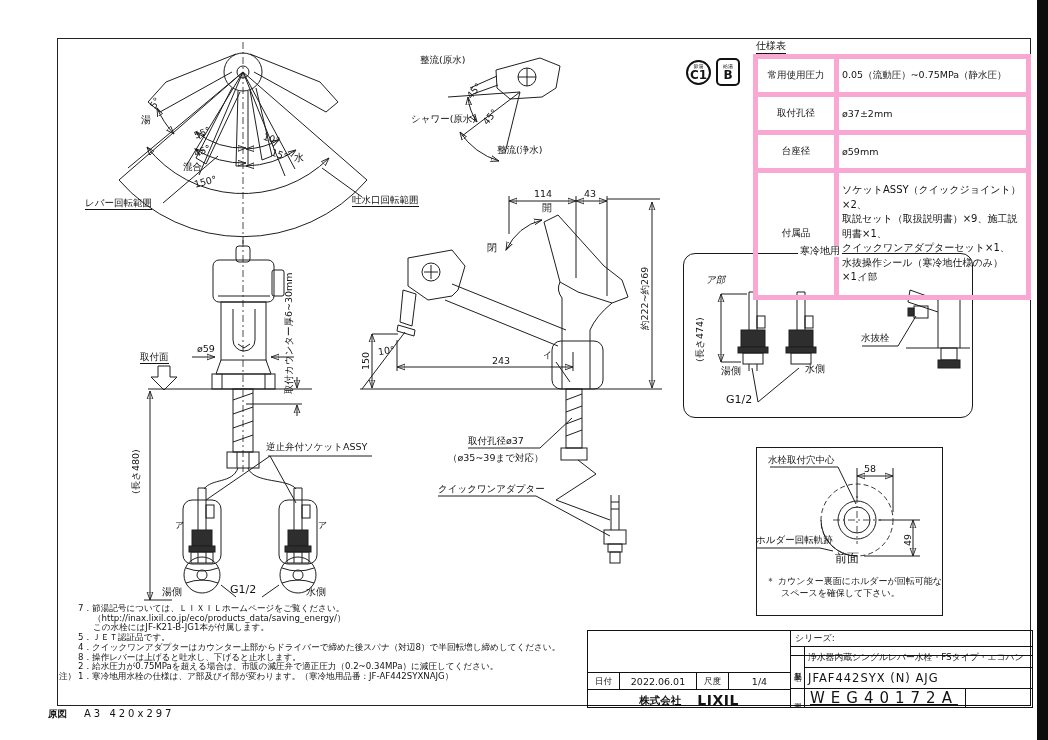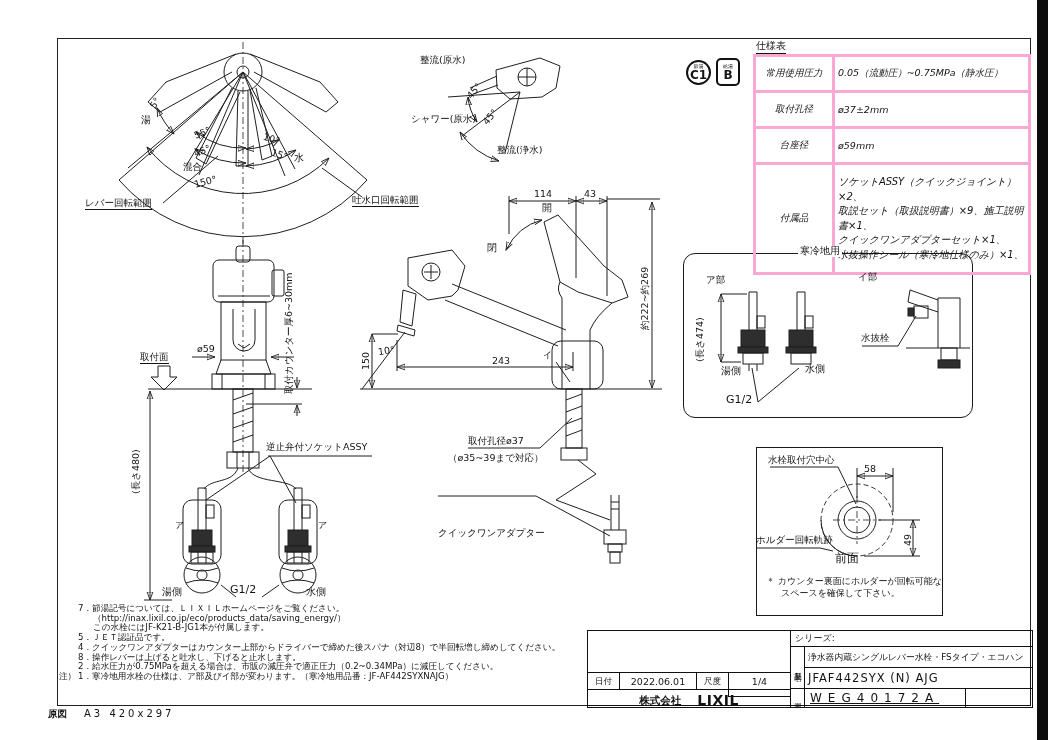--- a/index.html
+++ b/index.html
@@ -13,21 +13,21 @@
   svg.lines .fdark{fill:#2e2e2e;stroke:#1f1f1f;}
   svg.lines .cl{stroke-dasharray:7 3 2 3;stroke-width:0.8;}
   svg.lines .dash{stroke-dasharray:5 3;stroke-width:0.9;}
   .lb{position:absolute;font-size:9.5px;line-height:1.08;white-space:nowrap;color:#131313;}.s9{font-size:9px;}.s10{font-size:10px;}.s11{font-size:11px;}.s12{font-size:12px;text-align:right;}
   .r90{transform:rotate(-90deg);transform-origin:0 0;}
   .ul{border-bottom:1px solid #131313;padding-bottom:1px;}
   .bg{background:#fff;padding:0 2px;}
   .box{position:absolute;border:1.3px solid #1a1a1a;box-sizing:border-box;background:transparent;}
   
   .spec{position:absolute;left:753px;top:54px;width:278px;border-collapse:collapse;}
-  .spec td{border:3px solid #f9a8d4;font-size:9.5px;padding:10px 3px;vertical-align:middle;font-style:italic;}
+  .spec td{border:5px solid #f9a8d4;font-size:9.5px;padding:10px 3px;vertical-align:middle;}
   .spec td.k{width:70px;text-align:center;}
   .spec .acc div{font-size:10px;line-height:1.45;}
   
   .badge{position:absolute;border:2.4px solid #111;display:flex;flex-direction:column;
          align-items:center;justify-content:center;box-sizing:border-box;background:#fff;}
   .badge .t{font-size:5px;line-height:1;}
   .badge .b{font-size:12px;font-weight:bold;line-height:1;}
   
   .tb{position:absolute;box-sizing:border-box;border:1.4px solid #111;}
   .tb .cell{position:absolute;box-sizing:border-box;border:1px solid #111;overflow:hidden;}
@@ -299,36 +299,36 @@
   <div class="lb" style="left:534px;top:189px;">114</div>
   <div class="lb" style="left:584px;top:189px;">43</div>
   <div class="lb s10" style="left:542px;top:203px;">開</div>
   <div class="lb s10" style="left:487px;top:243px;">閉</div>
   <div class="lb r90 bg" style="left:361px;top:372px;">150</div>
   <div class="lb" style="left:378px;top:346px;transform:rotate(-8deg);">10°</div>
   <div class="lb bg" style="left:490px;top:356px;">243</div>
   <div class="lb r90 bg" style="left:640px;top:332px;">約222~約269</div>
   <div class="lb" style="left:468px;top:436px;">取付孔径ø37</div>
   <div class="lb" style="left:448px;top:453px;text-align:right;">（ø35~39まで対応）</div>
-  <div class="lb" style="left:438px;top:484px;margin-top:44px;">クイックワンアダプター</div>
+  <div class="lb" style="left:438px;top:484px;">クイックワンアダプター</div>
   <div class="lb s9" style="left:543px;top:351px;">イ</div>
 
   <div class="lb ul" style="left:140px;top:352px;">取付面</div>
   <div class="lb" style="left:197px;top:344px;">ø59</div>
   <div class="lb r90" style="left:284px;top:394px;">取付カウンター厚6~30mm</div>
   <div class="lb r90" style="left:131px;top:494px;">(長さ480)</div>
   <div class="lb" style="left:266px;top:442px;">逆止弁付ソケットASSY</div>
   <div class="lb s10" style="left:162px;top:587px;">湯側</div>
   <div class="lb s11" style="left:230px;top:584px;">G1/2</div>
   <div class="lb s10" style="left:306px;top:587px;">水側</div>
   <div class="lb s9" style="left:175px;top:521px;">ア</div>
   <div class="lb s9" style="left:318px;top:521px;">ア</div>
 
   <div class="lb s10 bg" style="left:798px;top:246px;">寒冷地用</div>
-  <div class="lb" style="left:706px;top:275px;">ア部</div>
+  <div class="lb" style="left:706px;top:275px;font-style:italic;">ア部</div>
   <div class="lb" style="left:858px;top:272px;">イ部</div>
   <div class="lb r90" style="left:695px;top:362px;">(長さ474)</div>
   <div class="lb s10" style="left:721px;top:366px;">湯側</div>
   <div class="lb s10" style="left:805px;top:364px;">水側</div>
   <div class="lb s11" style="left:726px;top:394px;">G1/2</div>
   <div class="lb" style="left:861px;top:333px;">水抜栓</div>
 
   <div class="lb" style="left:768px;top:455px;">水栓取付穴中心</div>
   <div class="lb" style="left:864px;top:464px;">58</div>
   <div class="lb r90" style="left:903px;top:546px;">49</div>
@@ -349,35 +349,35 @@
       <span style="position:absolute;left:-19px;">注）</span>
       <span>1．寒冷地用水栓の仕様は、ア部及びイ部が変わります。（寒冷地用品番：JF-AF442SYXNAJG）</span>
     </div>
   </div>
 
   <div class="tb" style="left:587px;top:630px;width:444px;height:76px;">
     <div class="cell" style="left:-1px;top:-1px;width:204px;height:43px;"></div>
     <div class="cell" style="left:-1px;top:41px;width:33px;height:18px;font-size:8.5px;text-align:center;line-height:17px;">日付</div>
     <div class="cell" style="left:31px;top:41px;width:78px;height:18px;font-size:9.5px;text-align:center;line-height:17px;">2022.06.01</div>
     <div class="cell" style="left:108px;top:41px;width:33px;height:18px;font-size:8.5px;text-align:center;line-height:17px;">尺度</div>
-    <div class="cell" style="left:140px;top:41px;width:63px;height:25px;font-size:9.5px;text-align:center;line-height:17px;">1/4</div>
+    <div class="cell" style="left:140px;top:41px;width:63px;height:18px;font-size:9.5px;text-align:center;line-height:17px;">1/4</div>
     <div class="cell" style="left:-1px;top:58px;width:204px;height:19px;text-align:center;">
       <span style="font-size:10.5px;font-weight:bold;vertical-align:middle;line-height:17px;">株式会社</span>
       <span style="font-size:14px;font-weight:bold;vertical-align:middle;line-height:17px;letter-spacing:0.5px;margin-left:11px;">LIXIL</span>
     </div>
-    <div class="cell" style="left:202px;top:-1px;width:243px;height:17px;font-size:9px;padding-left:4px;line-height:15px;">シリーズ:</div>
+    <div class="cell" style="left:202px;top:-1px;width:243px;height:26px;font-size:9px;padding-left:4px;line-height:15px;">シリーズ:</div>
     <div class="cell" style="left:202px;top:15px;width:15px;height:43px;">
       <div class="vtxt">製品名</div>
     </div>
     <div class="cell" style="left:216px;top:15px;width:229px;height:22px;font-size:8.8px;line-height:21px;padding-left:3px;">浄水器内蔵シングルレバー水栓・FSタイプ・エコハンドル</div>
     <div class="cell" style="left:216px;top:36px;width:229px;height:22px;font-size:11.5px;line-height:21px;padding-left:3px;"><span class="code">JFAF442SYX (N) AJG</span></div>
     <div class="cell" style="left:202px;top:57px;width:15px;height:20px;">
       <div class="vtxt">図番</div>
     </div>
-    <div class="cell" style="left:216px;top:57px;width:162px;height:20px;font-size:12px;line-height:18px;padding-left:5px;">
+    <div class="cell" style="left:216px;top:57px;width:162px;height:20px;font-size:15px;line-height:18px;padding-left:5px;">
       <span style="letter-spacing:6px;text-decoration:underline;">WEG40172A</span>
     </div>
     <div class="cell" style="left:377px;top:57px;width:68px;height:20px;"></div>
   </div>
 
   <div class="lb" style="left:48px;top:709px;font-weight:bold;font-size:9.5px;">原図</div>
   <div class="lb" style="left:84px;top:709px;font-size:10px;letter-spacing:3px;">A3 420x297</div>
 
   <div class="edge-strip"></div>
 </div>

